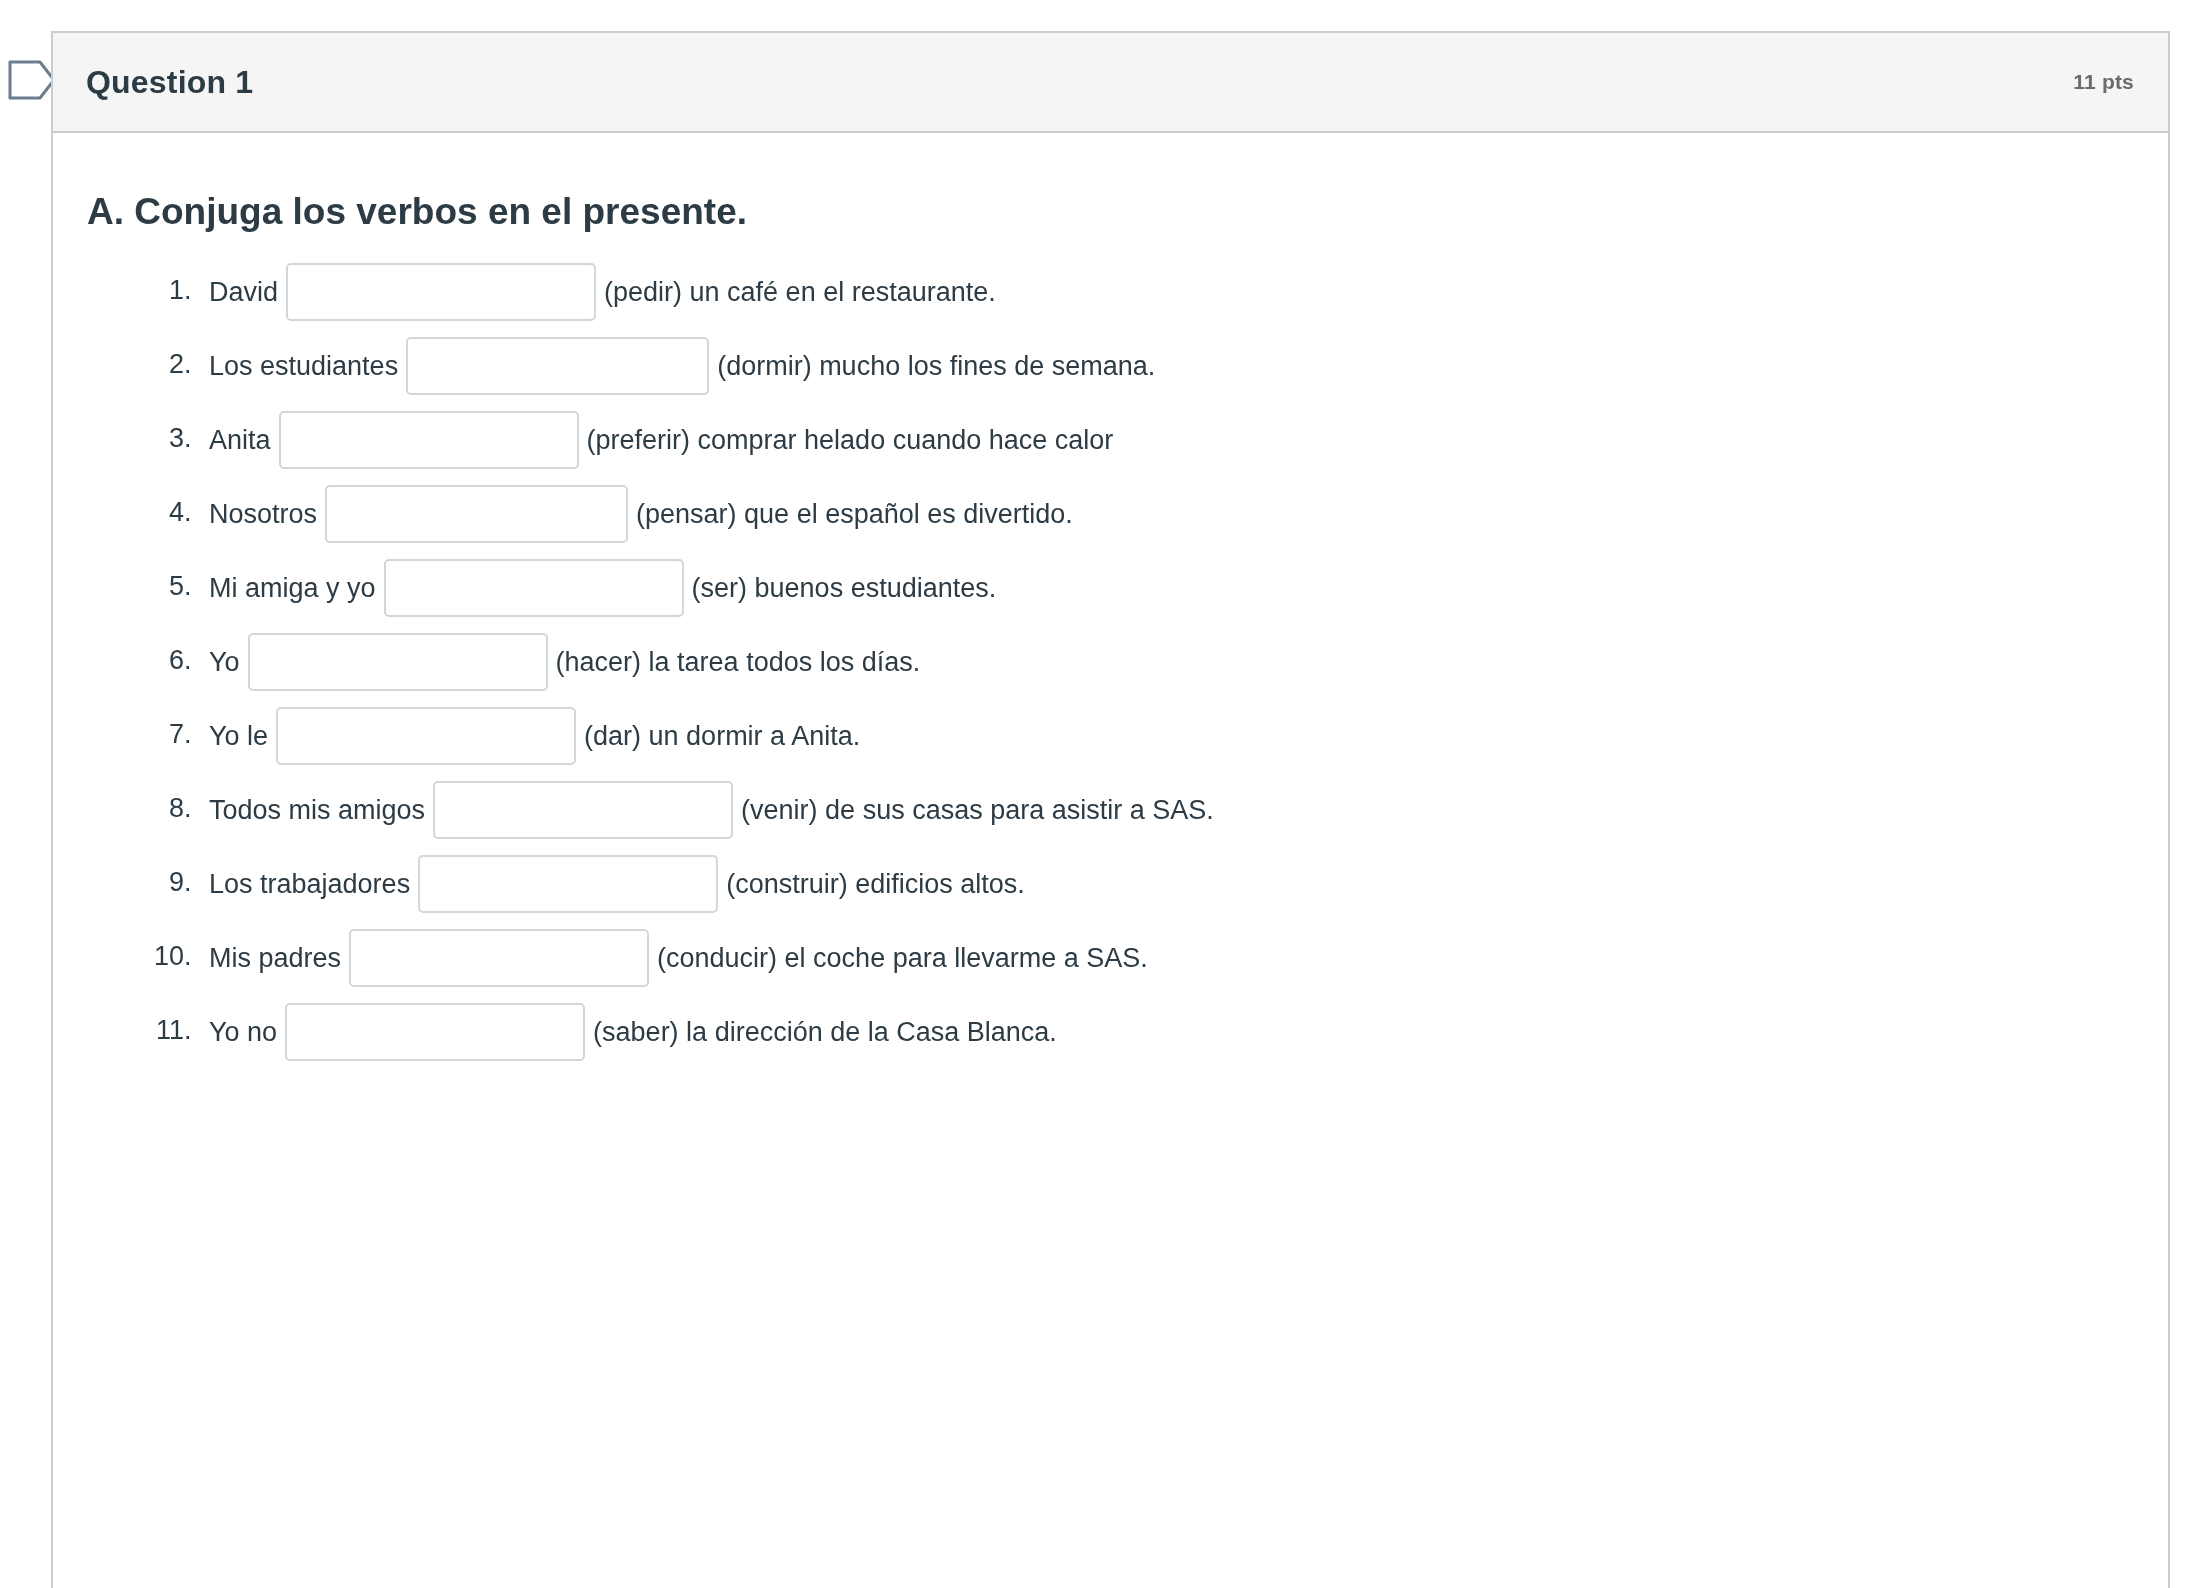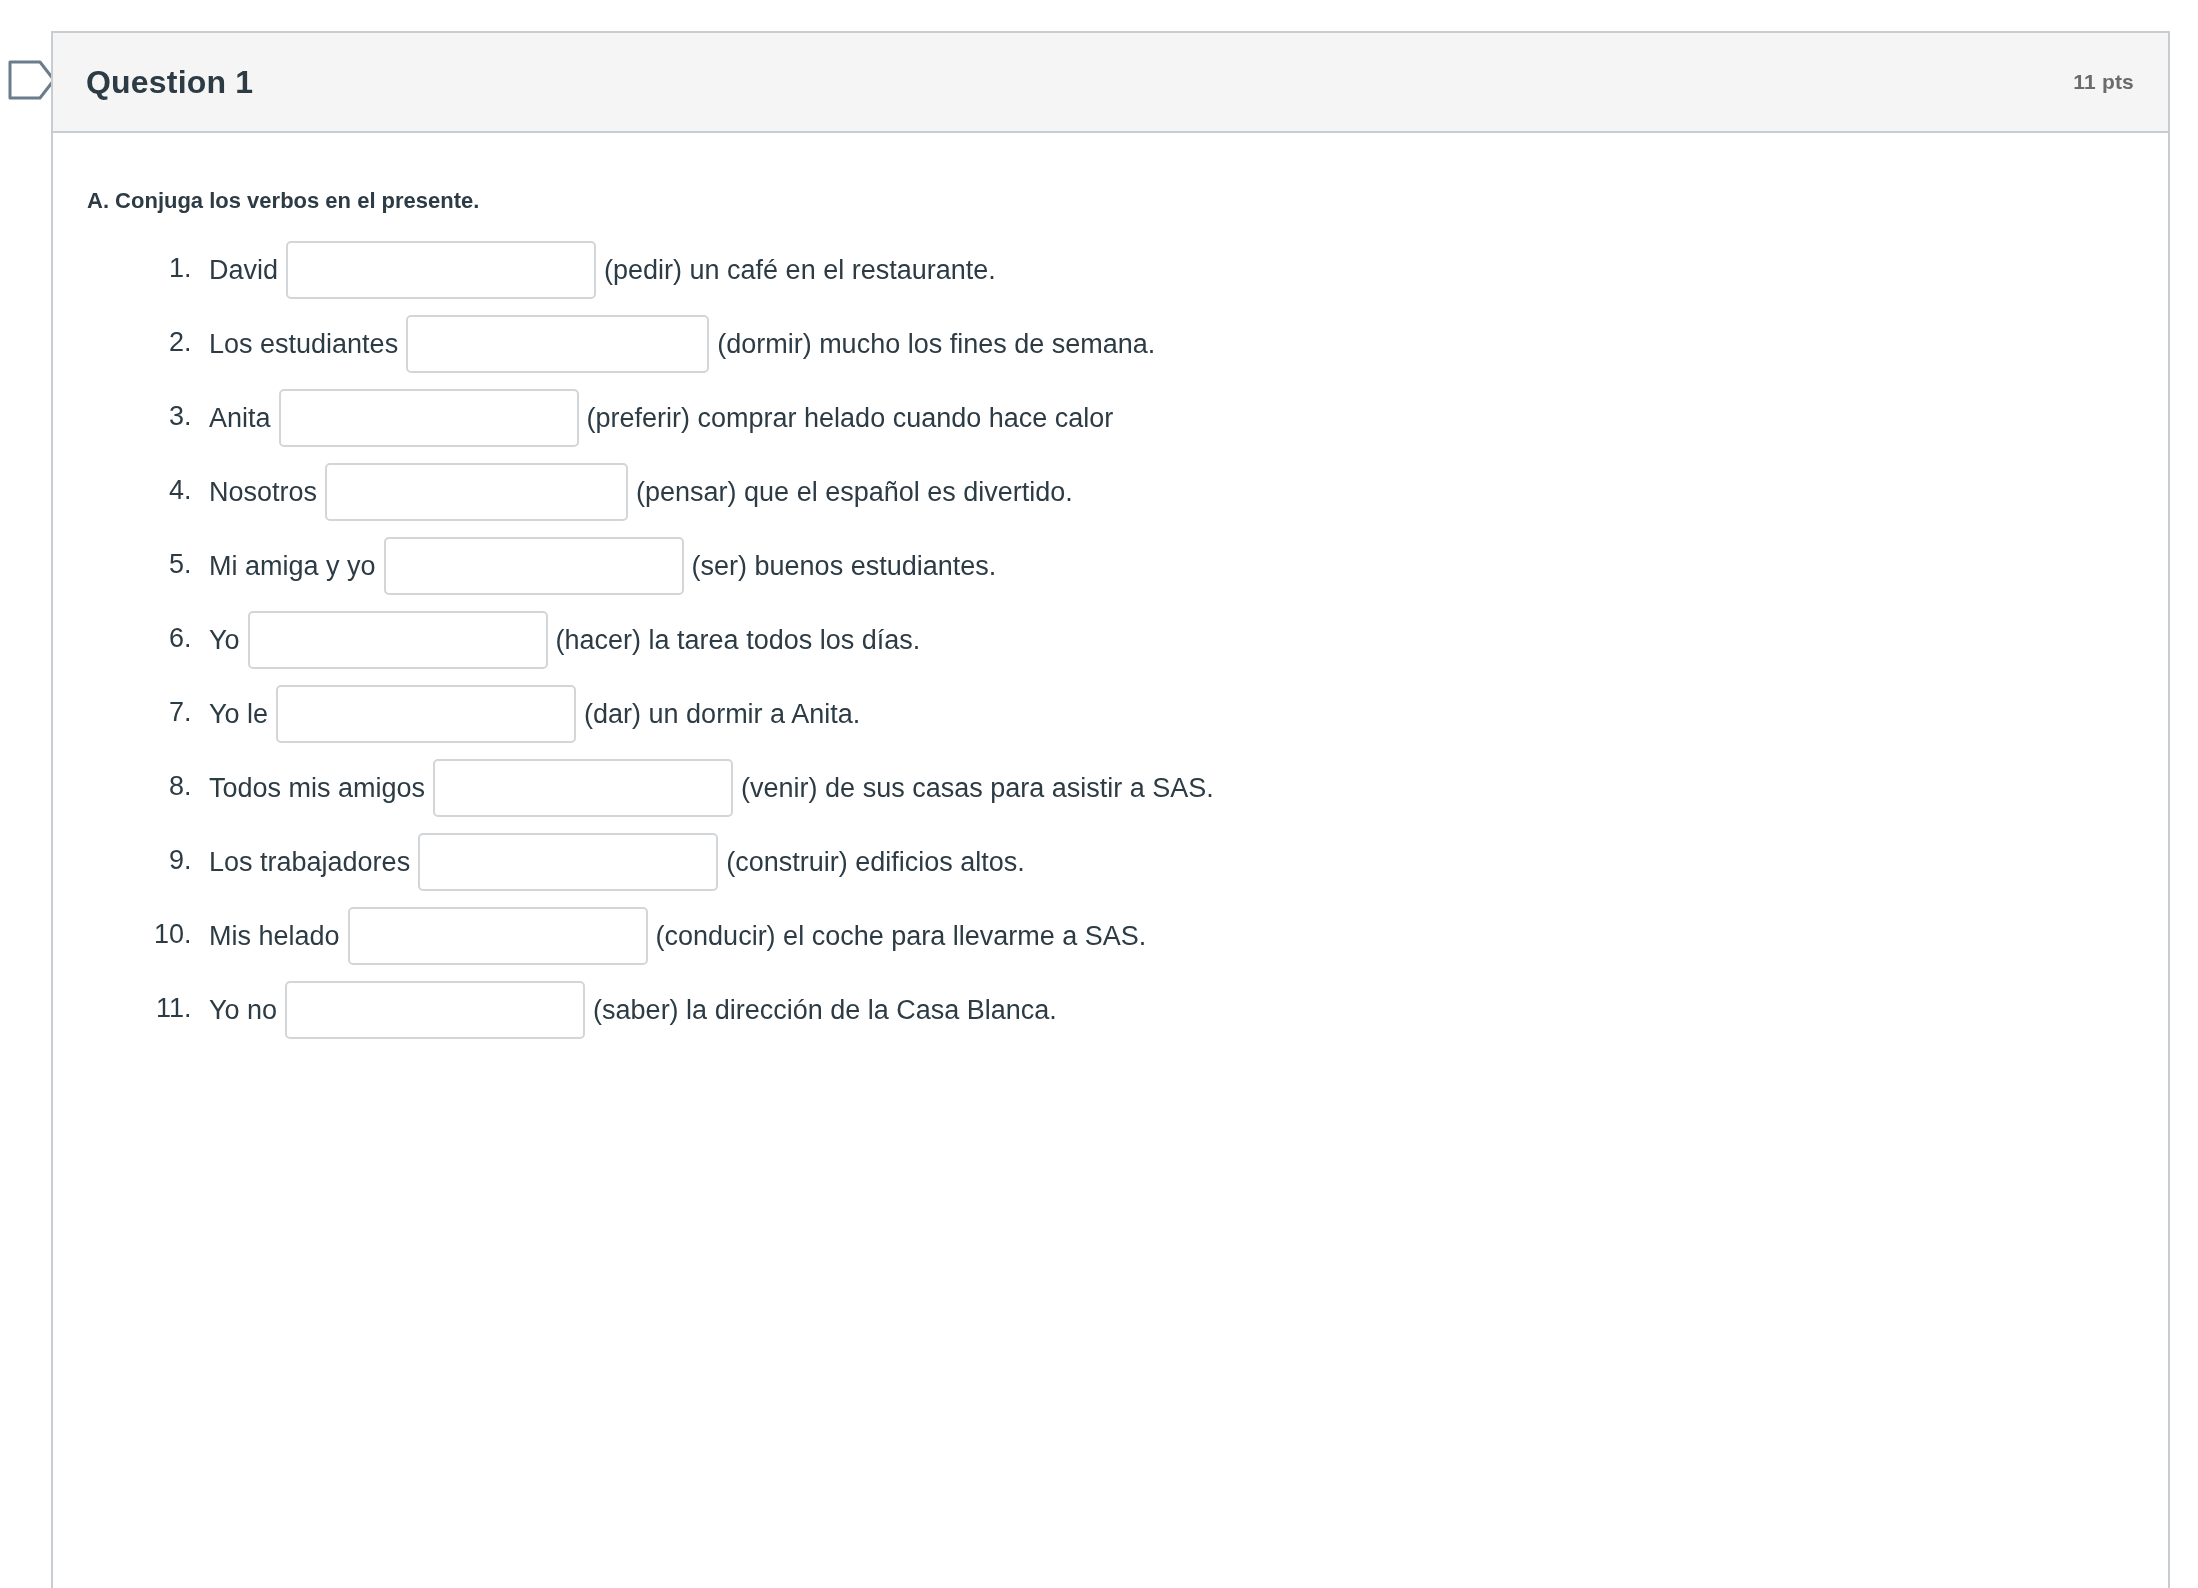--- a/index.html
+++ b/index.html
@@ -69,21 +69,21 @@
     font-weight: bold;
     color: #6b6b6b;
     letter-spacing: 0.2px;
   }
 
   .question-body {
     padding: 52px 34px 40px 34px;
   }
 
   .section-heading {
-    font-size: 22px;
+    font-size: 37px;
     font-weight: bold;
     color: #2d3b45;
     margin: 0 0 14px 0;
     padding-left: 0px;
     line-height: 1.45;
   }
 
   
   ol.blank-list {
     list-style: decimal;
@@ -150,19 +150,19 @@
       <ol class="blank-list" id="blank-list">
           <li class="blank-row-li"><span class="lead-text">David</span><input type="text" class="blank-input" placeholder="" value="" style="width: 310px;"><span class="tail-text">(pedir) un café en el restaurante.</span></li>
           <li class="blank-row-li"><span class="lead-text">Los estudiantes</span><input type="text" class="blank-input" placeholder="" value="" style="width: 303px;"><span class="tail-text">(dormir) mucho los fines de semana.</span></li>
           <li class="blank-row-li"><span class="lead-text">Anita</span><input type="text" class="blank-input" placeholder="" value="" style="width: 300px;"><span class="tail-text">(preferir) comprar helado cuando hace calor</span></li>
           <li class="blank-row-li"><span class="lead-text">Nosotros</span><input type="text" class="blank-input" placeholder="" value="" style="width: 303px;"><span class="tail-text">(pensar) que el español es divertido.</span></li>
           <li class="blank-row-li"><span class="lead-text">Mi amiga y yo</span><input type="text" class="blank-input" placeholder="" value="" style="width: 300px;"><span class="tail-text">(ser) buenos estudiantes.</span></li>
           <li class="blank-row-li"><span class="lead-text">Yo</span><input type="text" class="blank-input" placeholder="" value="" style="width: 300px;"><span class="tail-text">(hacer) la tarea todos los días.</span></li>
           <li class="blank-row-li"><span class="lead-text">Yo le</span><input type="text" class="blank-input" placeholder="" value="" style="width: 300px;"><span class="tail-text">(dar) un dormir a Anita.</span></li>
           <li class="blank-row-li"><span class="lead-text">Todos mis amigos</span><input type="text" class="blank-input" placeholder="" value="" style="width: 300px;"><span class="tail-text">(venir) de sus casas para asistir a SAS.</span></li>
           <li class="blank-row-li"><span class="lead-text">Los trabajadores</span><input type="text" class="blank-input" placeholder="" value="" style="width: 300px;"><span class="tail-text">(construir) edificios altos.</span></li>
-          <li class="blank-row-li"><span class="lead-text">Mis helado</span><input type="text" class="blank-input" placeholder="" value="" style="width: 300px;"><span class="tail-text">(conducir) el coche para llevarme a SAS.</span></li>
+          <li class="blank-row-li"><span class="lead-text">Mis padres</span><input type="text" class="blank-input" placeholder="" value="" style="width: 300px;"><span class="tail-text">(conducir) el coche para llevarme a SAS.</span></li>
           <li class="blank-row-li"><span class="lead-text">Yo no</span><input type="text" class="blank-input" placeholder="" value="" style="width: 300px;"><span class="tail-text">(saber) la dirección de la Casa Blanca.</span></li>
         </ol>
 
     </div>
   </div>
 </div>
 
 </body></html>

